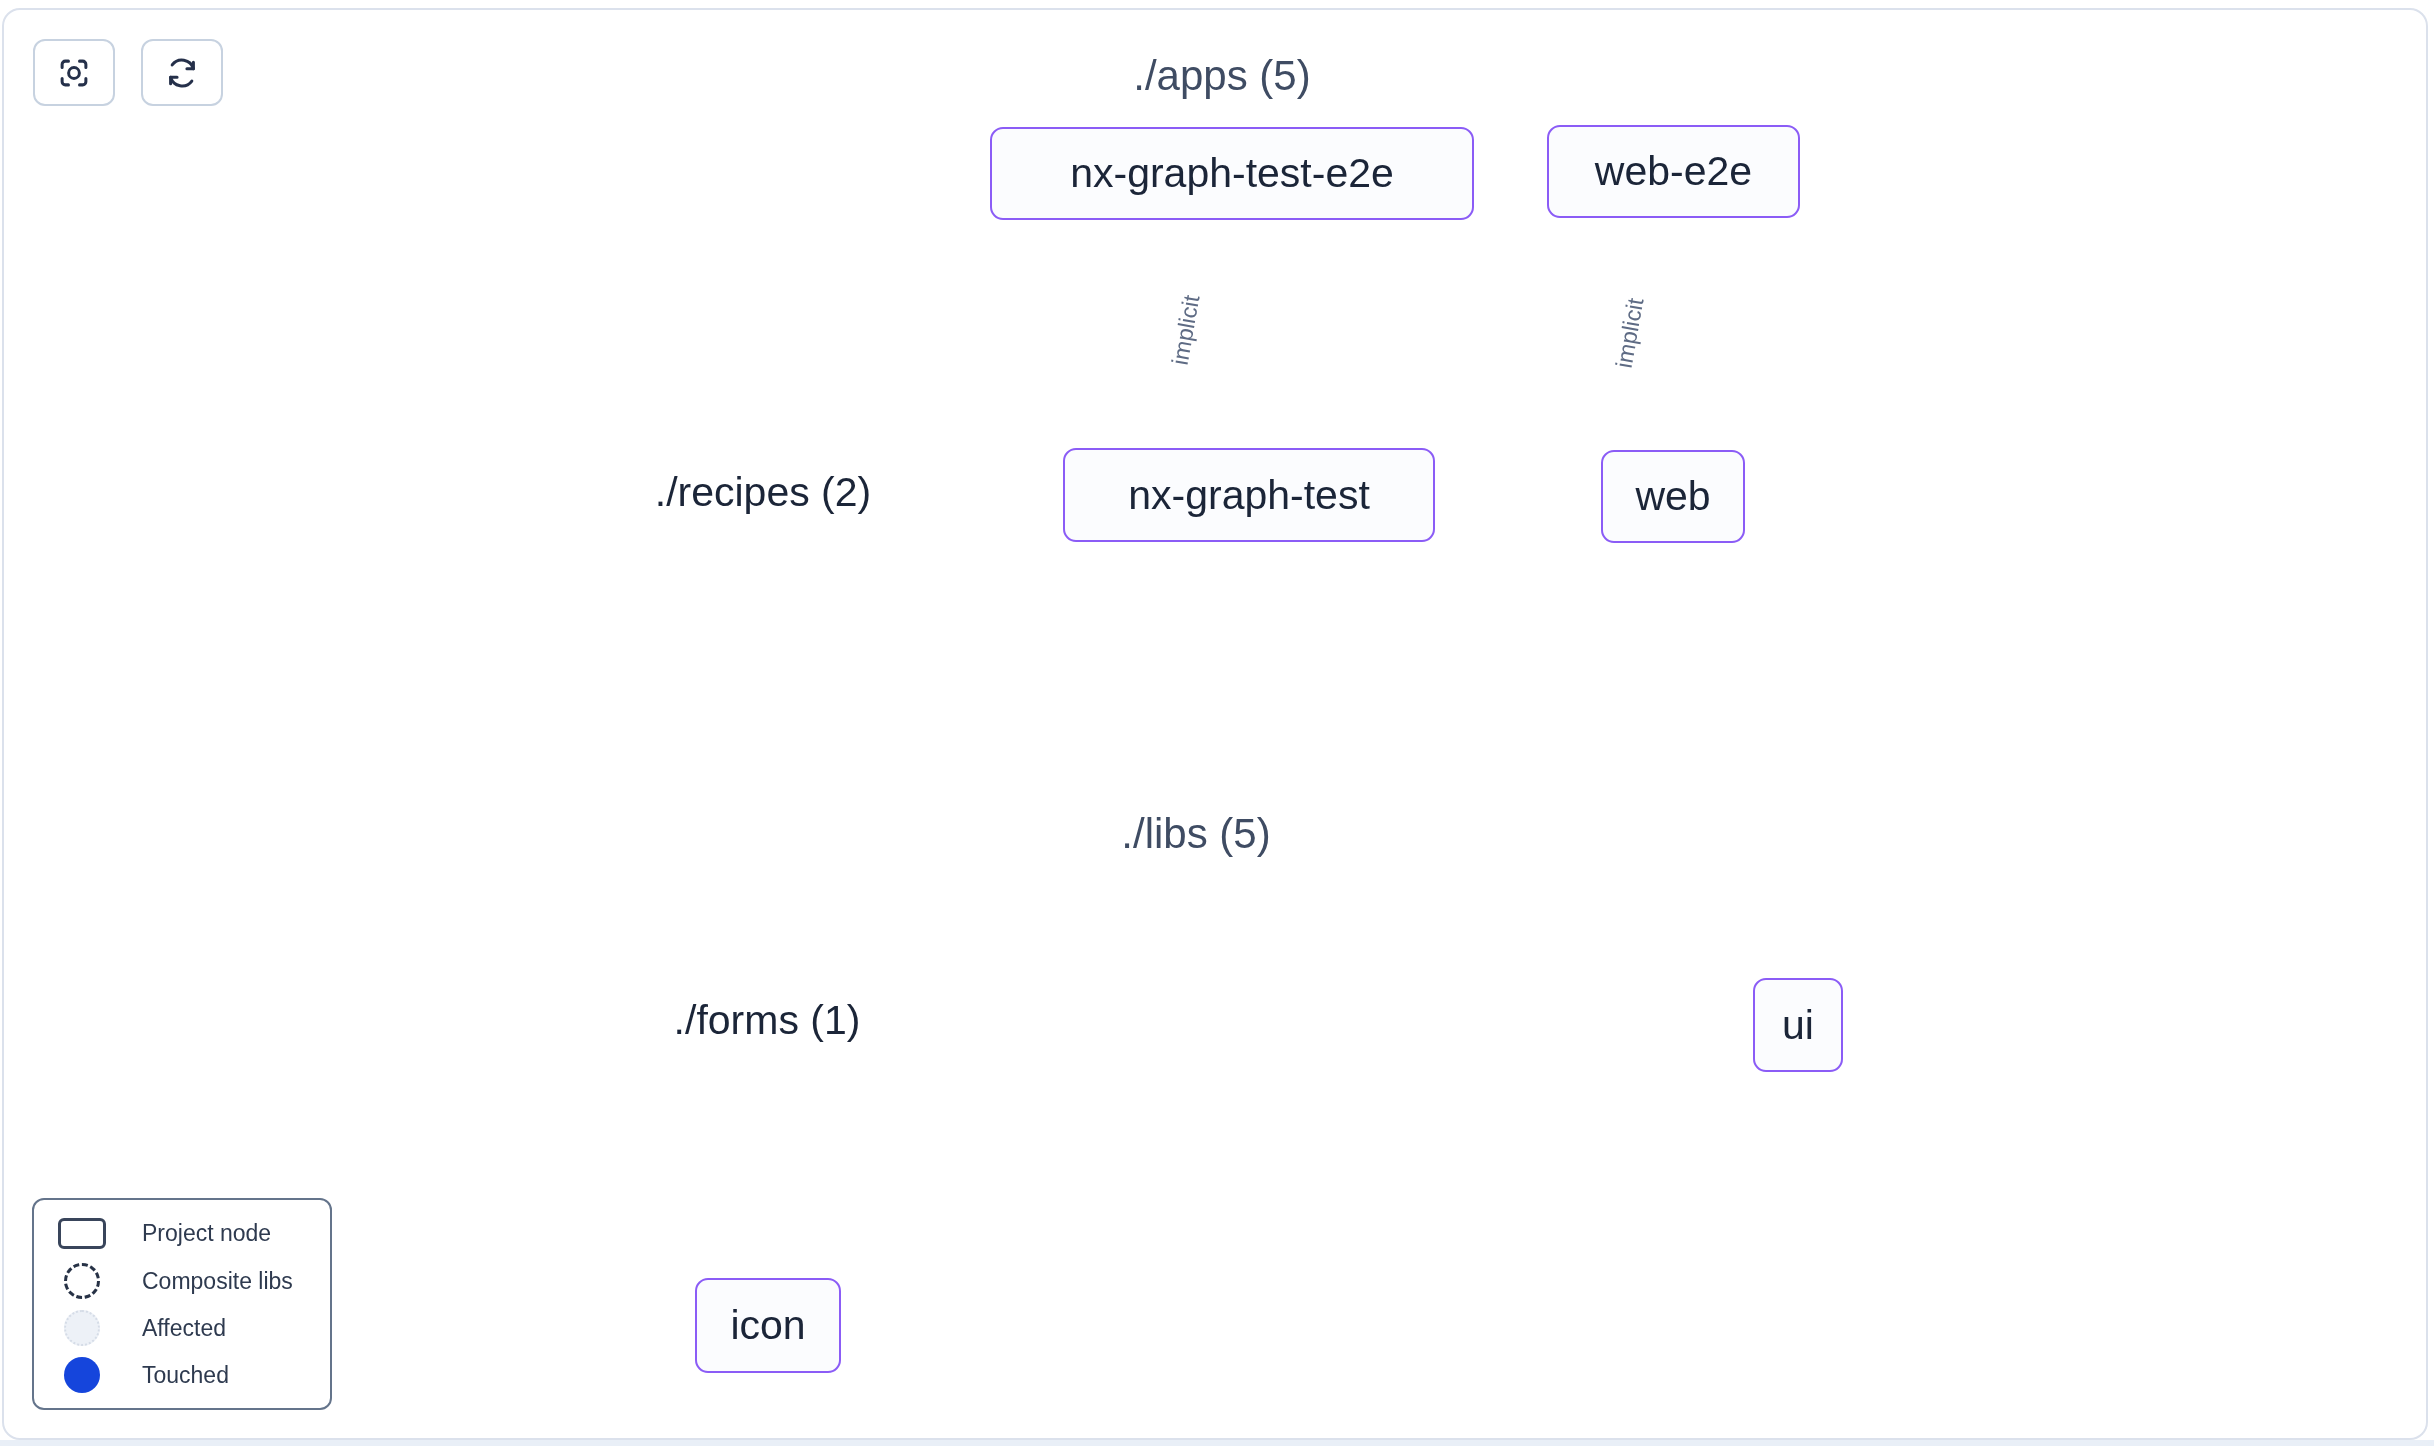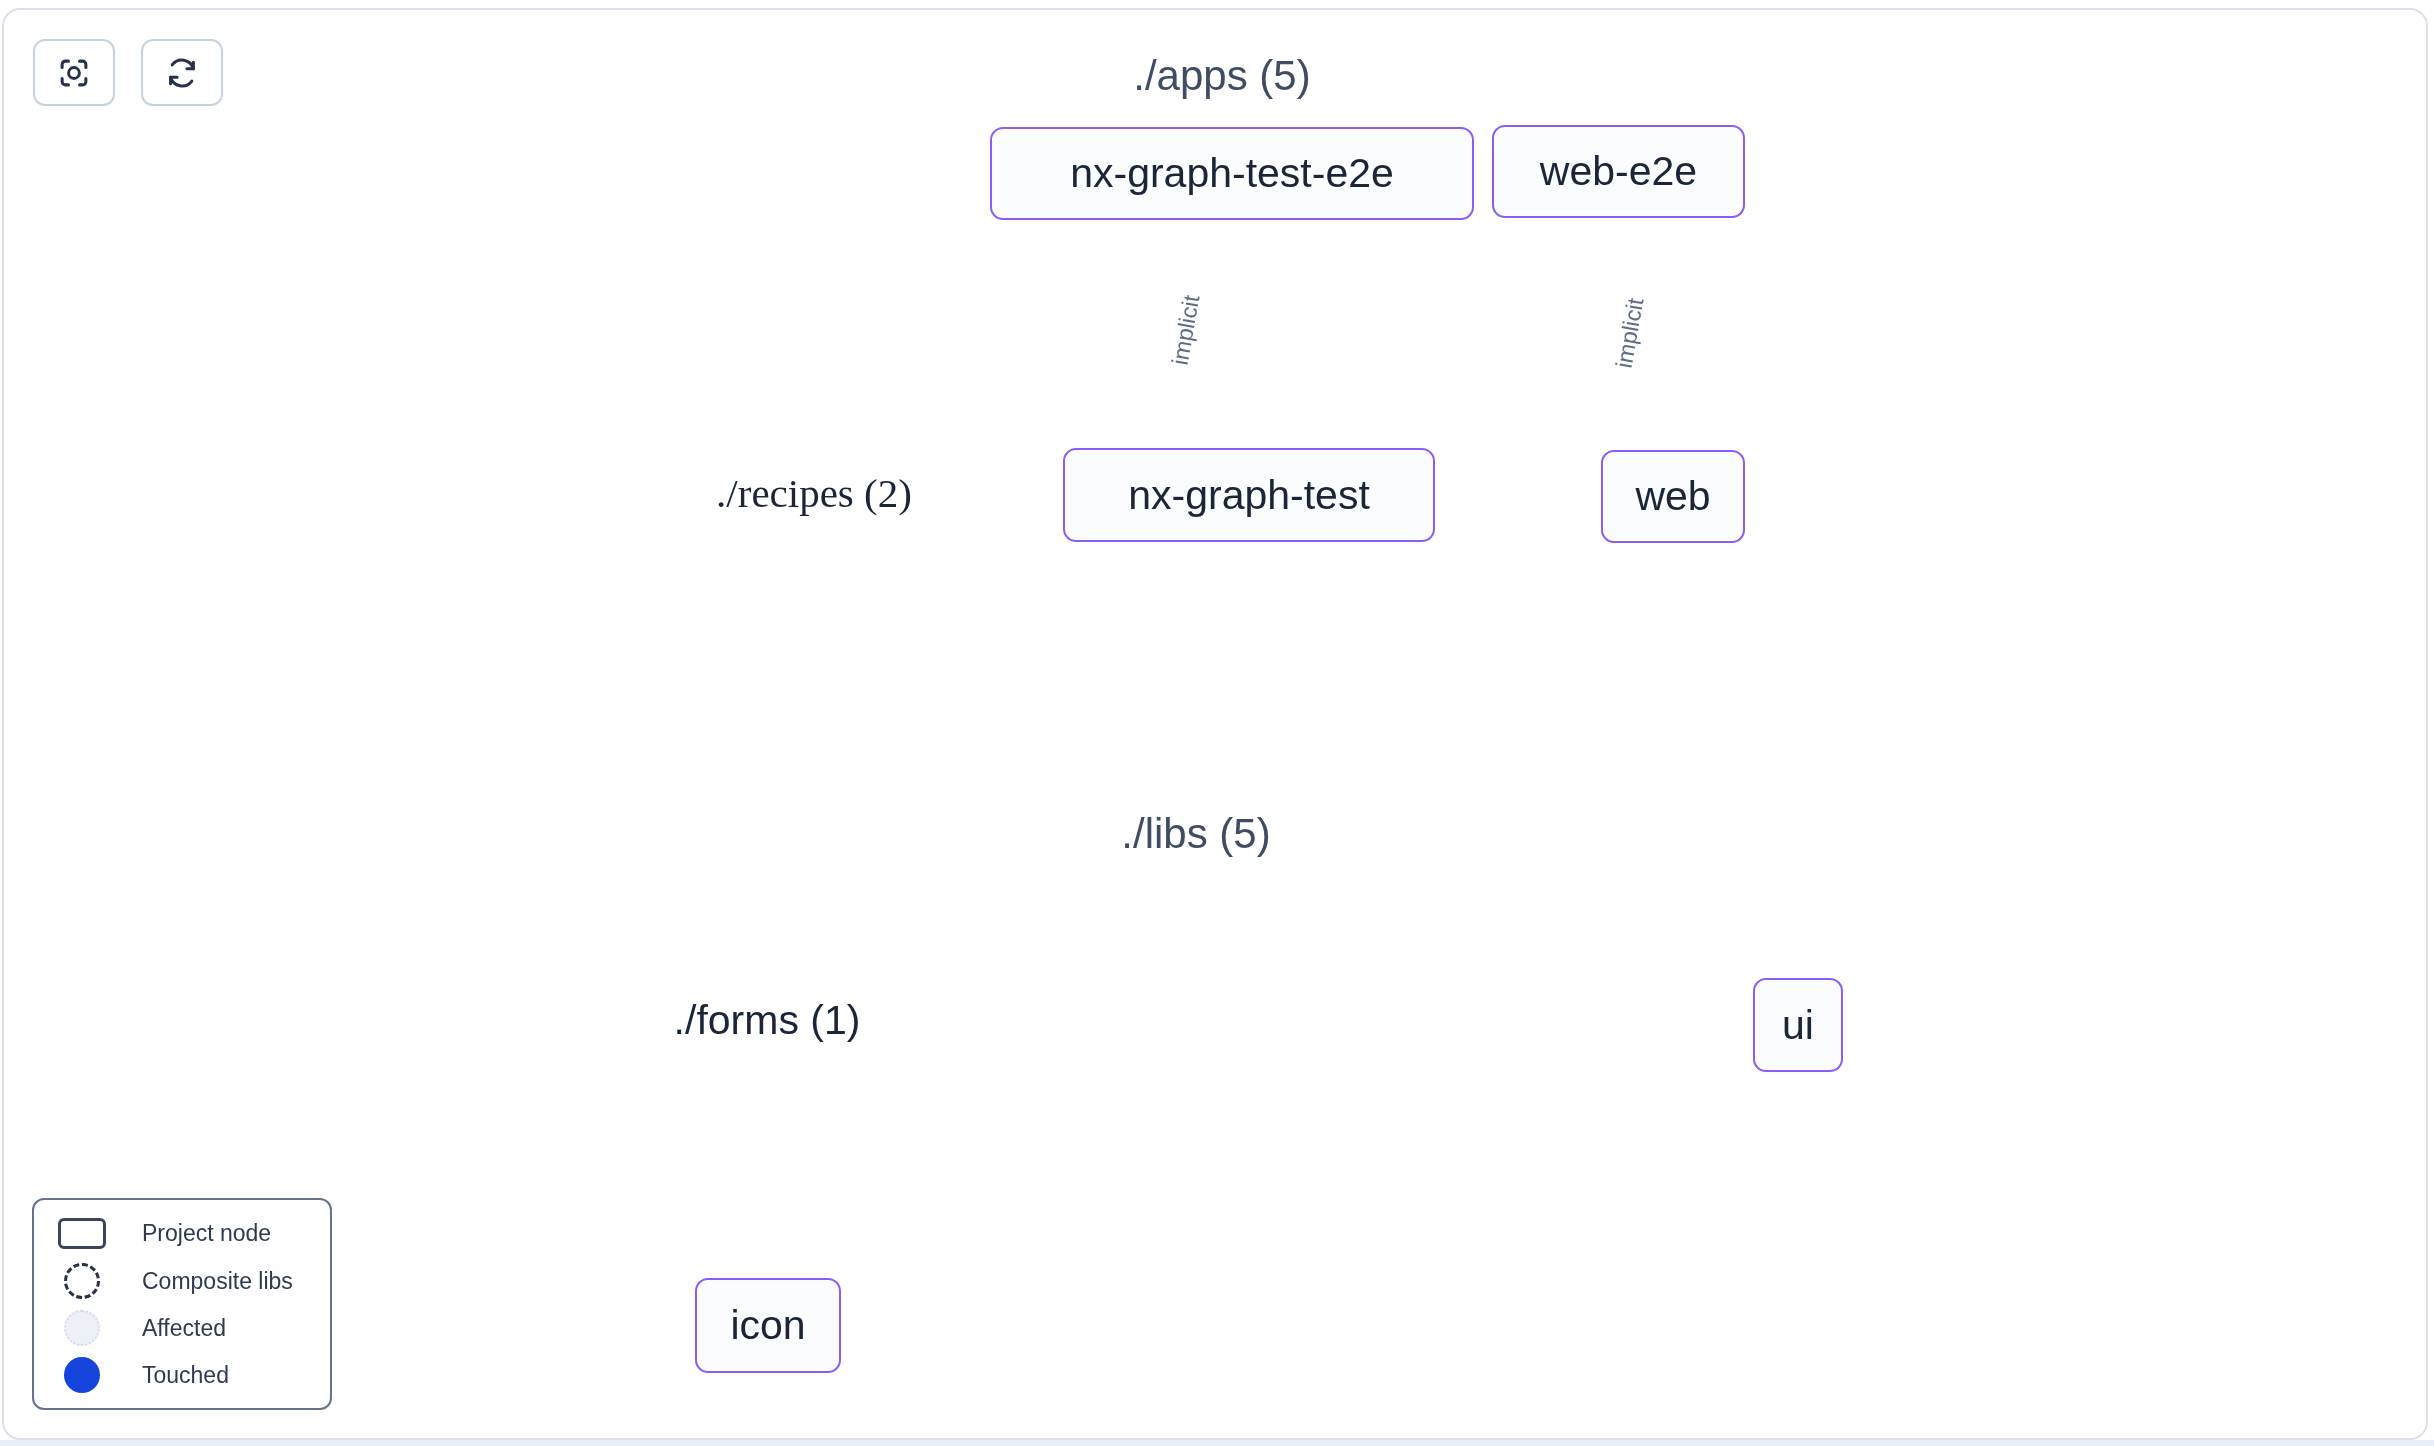--- a/index.html
+++ b/index.html
@@ -17,28 +17,28 @@
   #btn-refresh{left:141px;top:39px;}
 
   .group-label{position:absolute;width:340px;text-align:center;font-size:42px;color:#3F4C63;}
   #apps-label{left:1052px;top:52px;}
   #libs-label{left:1026px;top:810px;}
 
   .node-box{position:absolute;background:#FBFCFE;border:2px solid #8b5cf6;border-radius:13px;
     box-sizing:border-box;display:flex;align-items:center;justify-content:center;
     font-size:41px;color:#1B2538;cursor:pointer;}
   #node-nx-graph-test-e2e{left:990px;top:127px;width:484px;height:93px;}
-  #node-web-e2e{left:1492px;top:125px;width:253px;height:93px;}
+  #node-web-e2e{left:1547px;top:125px;width:253px;height:93px;}
   #node-nx-graph-test{left:1043px;top:448px;width:372px;height:94px;margin-left:20px;}
   #node-web{left:1601px;top:450px;width:144px;height:93px;}
   #node-ui{left:1733px;top:978px;width:90px;height:94px;margin-left:20px;}
   #node-icon{left:695px;top:1278px;width:146px;height:95px;}
 
   .composite-label{position:absolute;width:340px;text-align:center;font-size:41px;color:#1B2538;cursor:pointer;}
-  #recipes-label{left:644px;top:469px;font-family:Liberation Serif, serif;}
+  #recipes-label{left:593px;top:469px;}
   #forms-label{left:597px;top:997px;}
 
   .edge-label{position:absolute;font-size:23px;color:#5E6B84;transform:translate(-50%,-50%) rotate(-80deg);
     white-space:nowrap;}
   #implicit-1{left:1186px;top:330px;}
   #implicit-2{left:1630px;top:333px;}
 
   .legend{position:absolute;left:32px;top:1198px;width:300px;height:212px;background:#ffffff;
     border:2px solid #64748B;border-radius:12px;box-sizing:border-box;}
   .legend-label{position:absolute;left:130px;font-size:23px;color:#2E3A4F;white-space:nowrap;margin-left:12px;}

